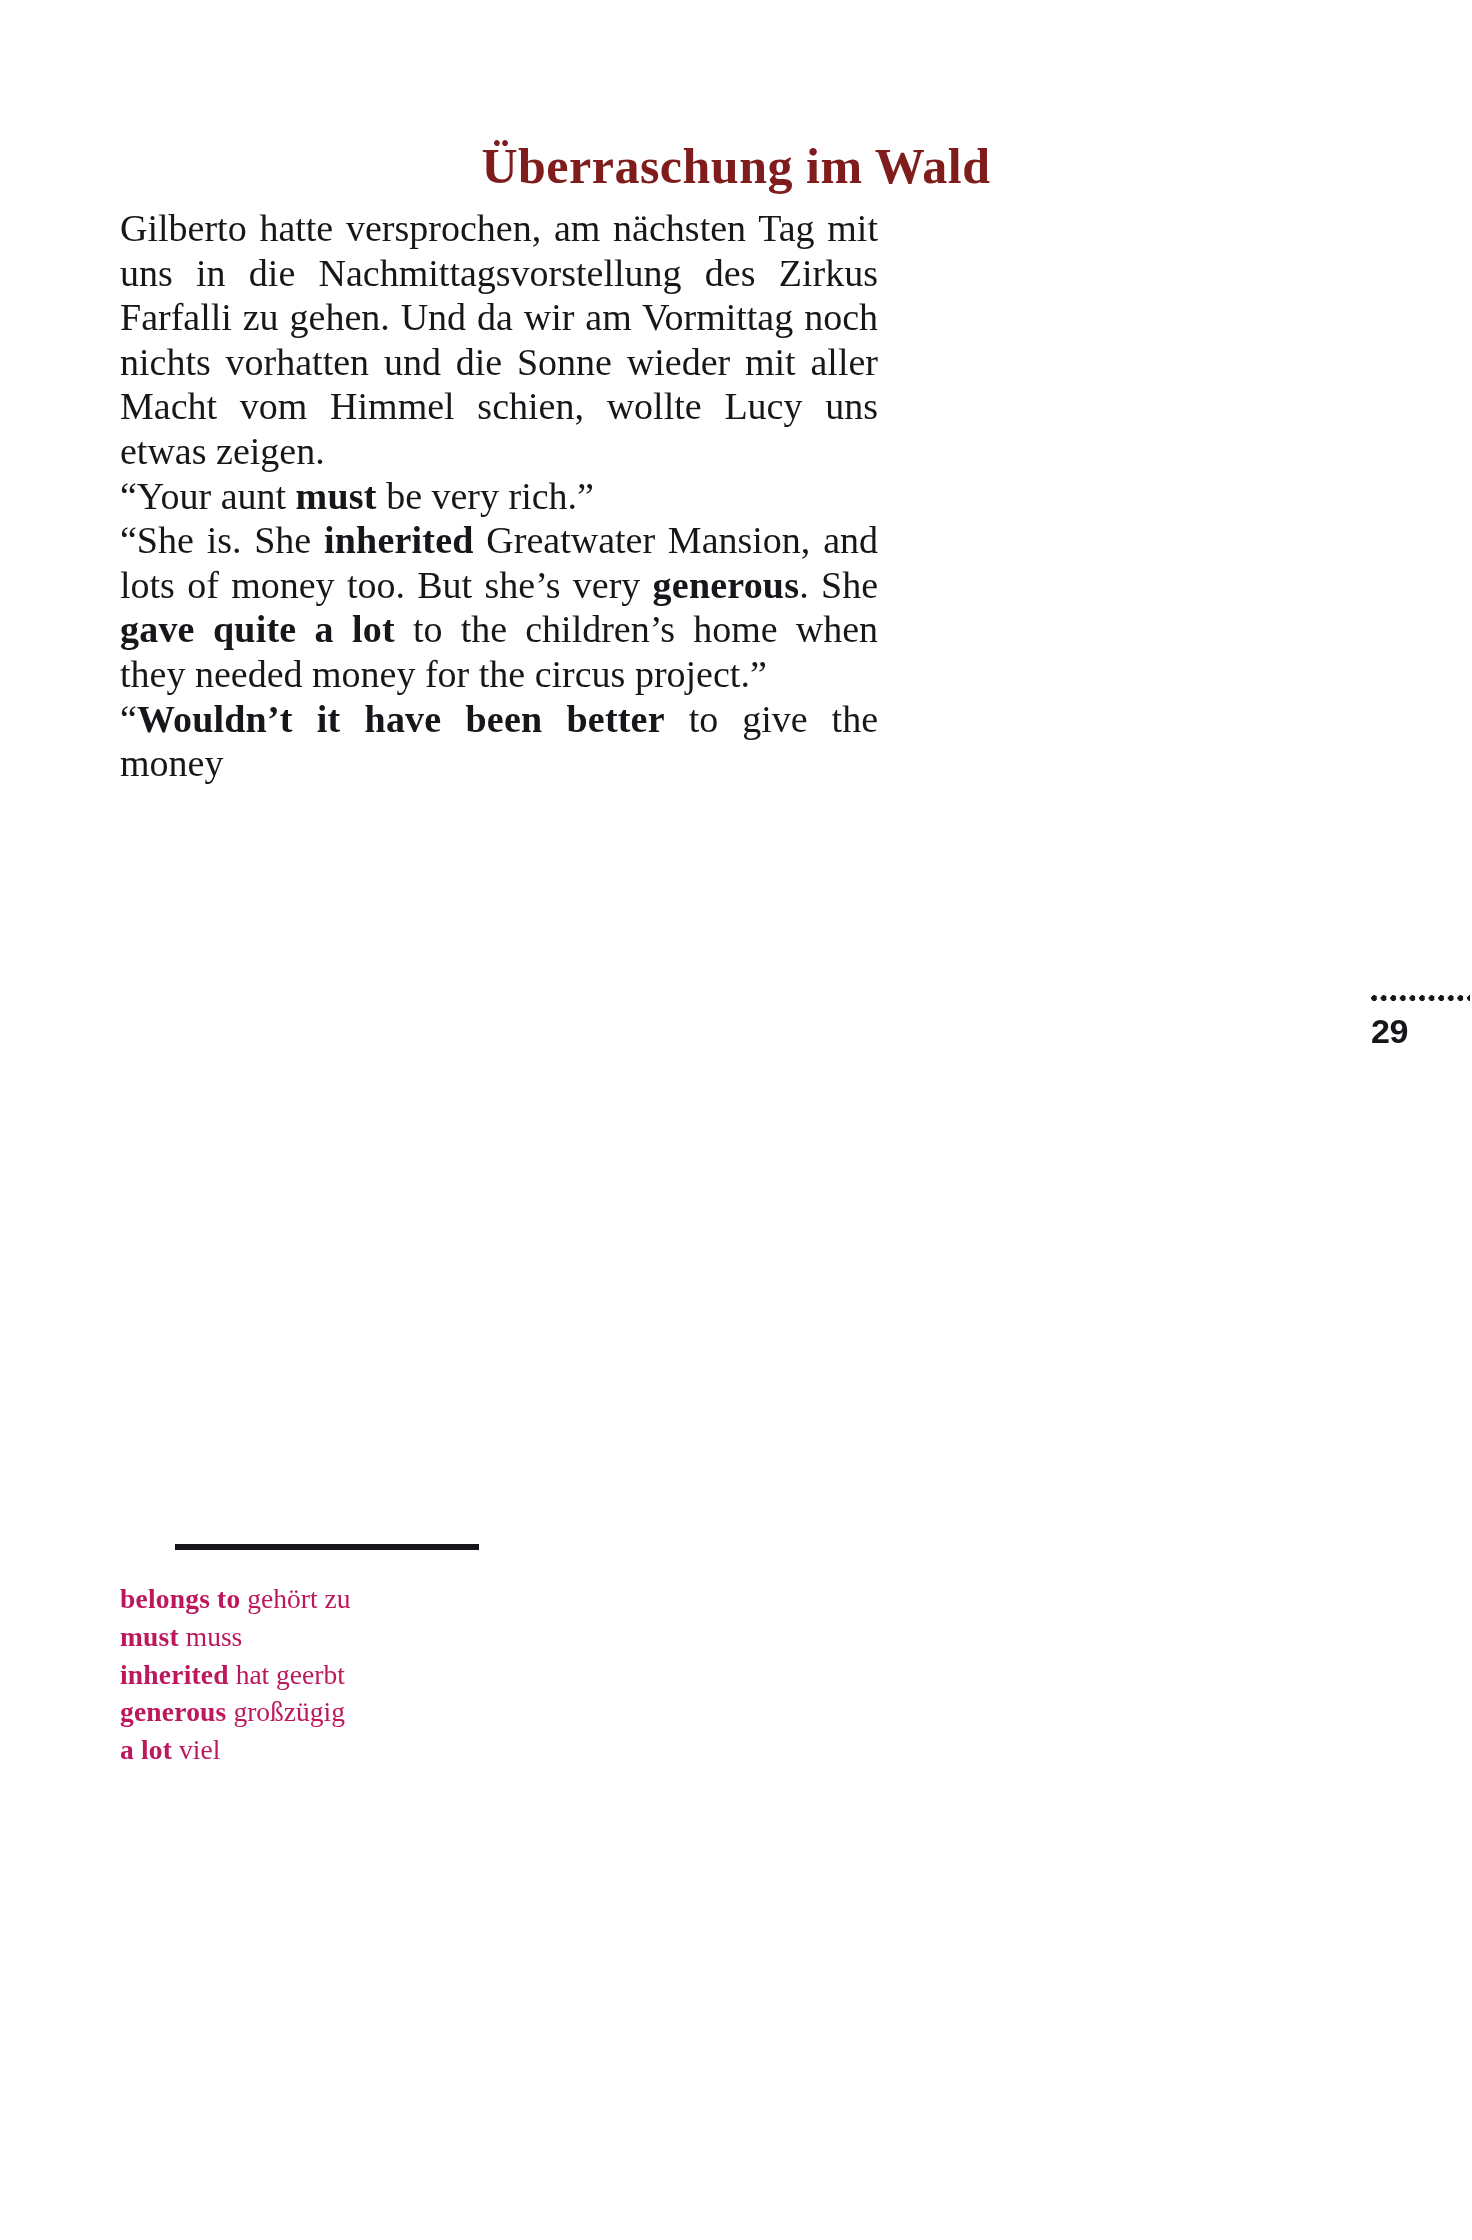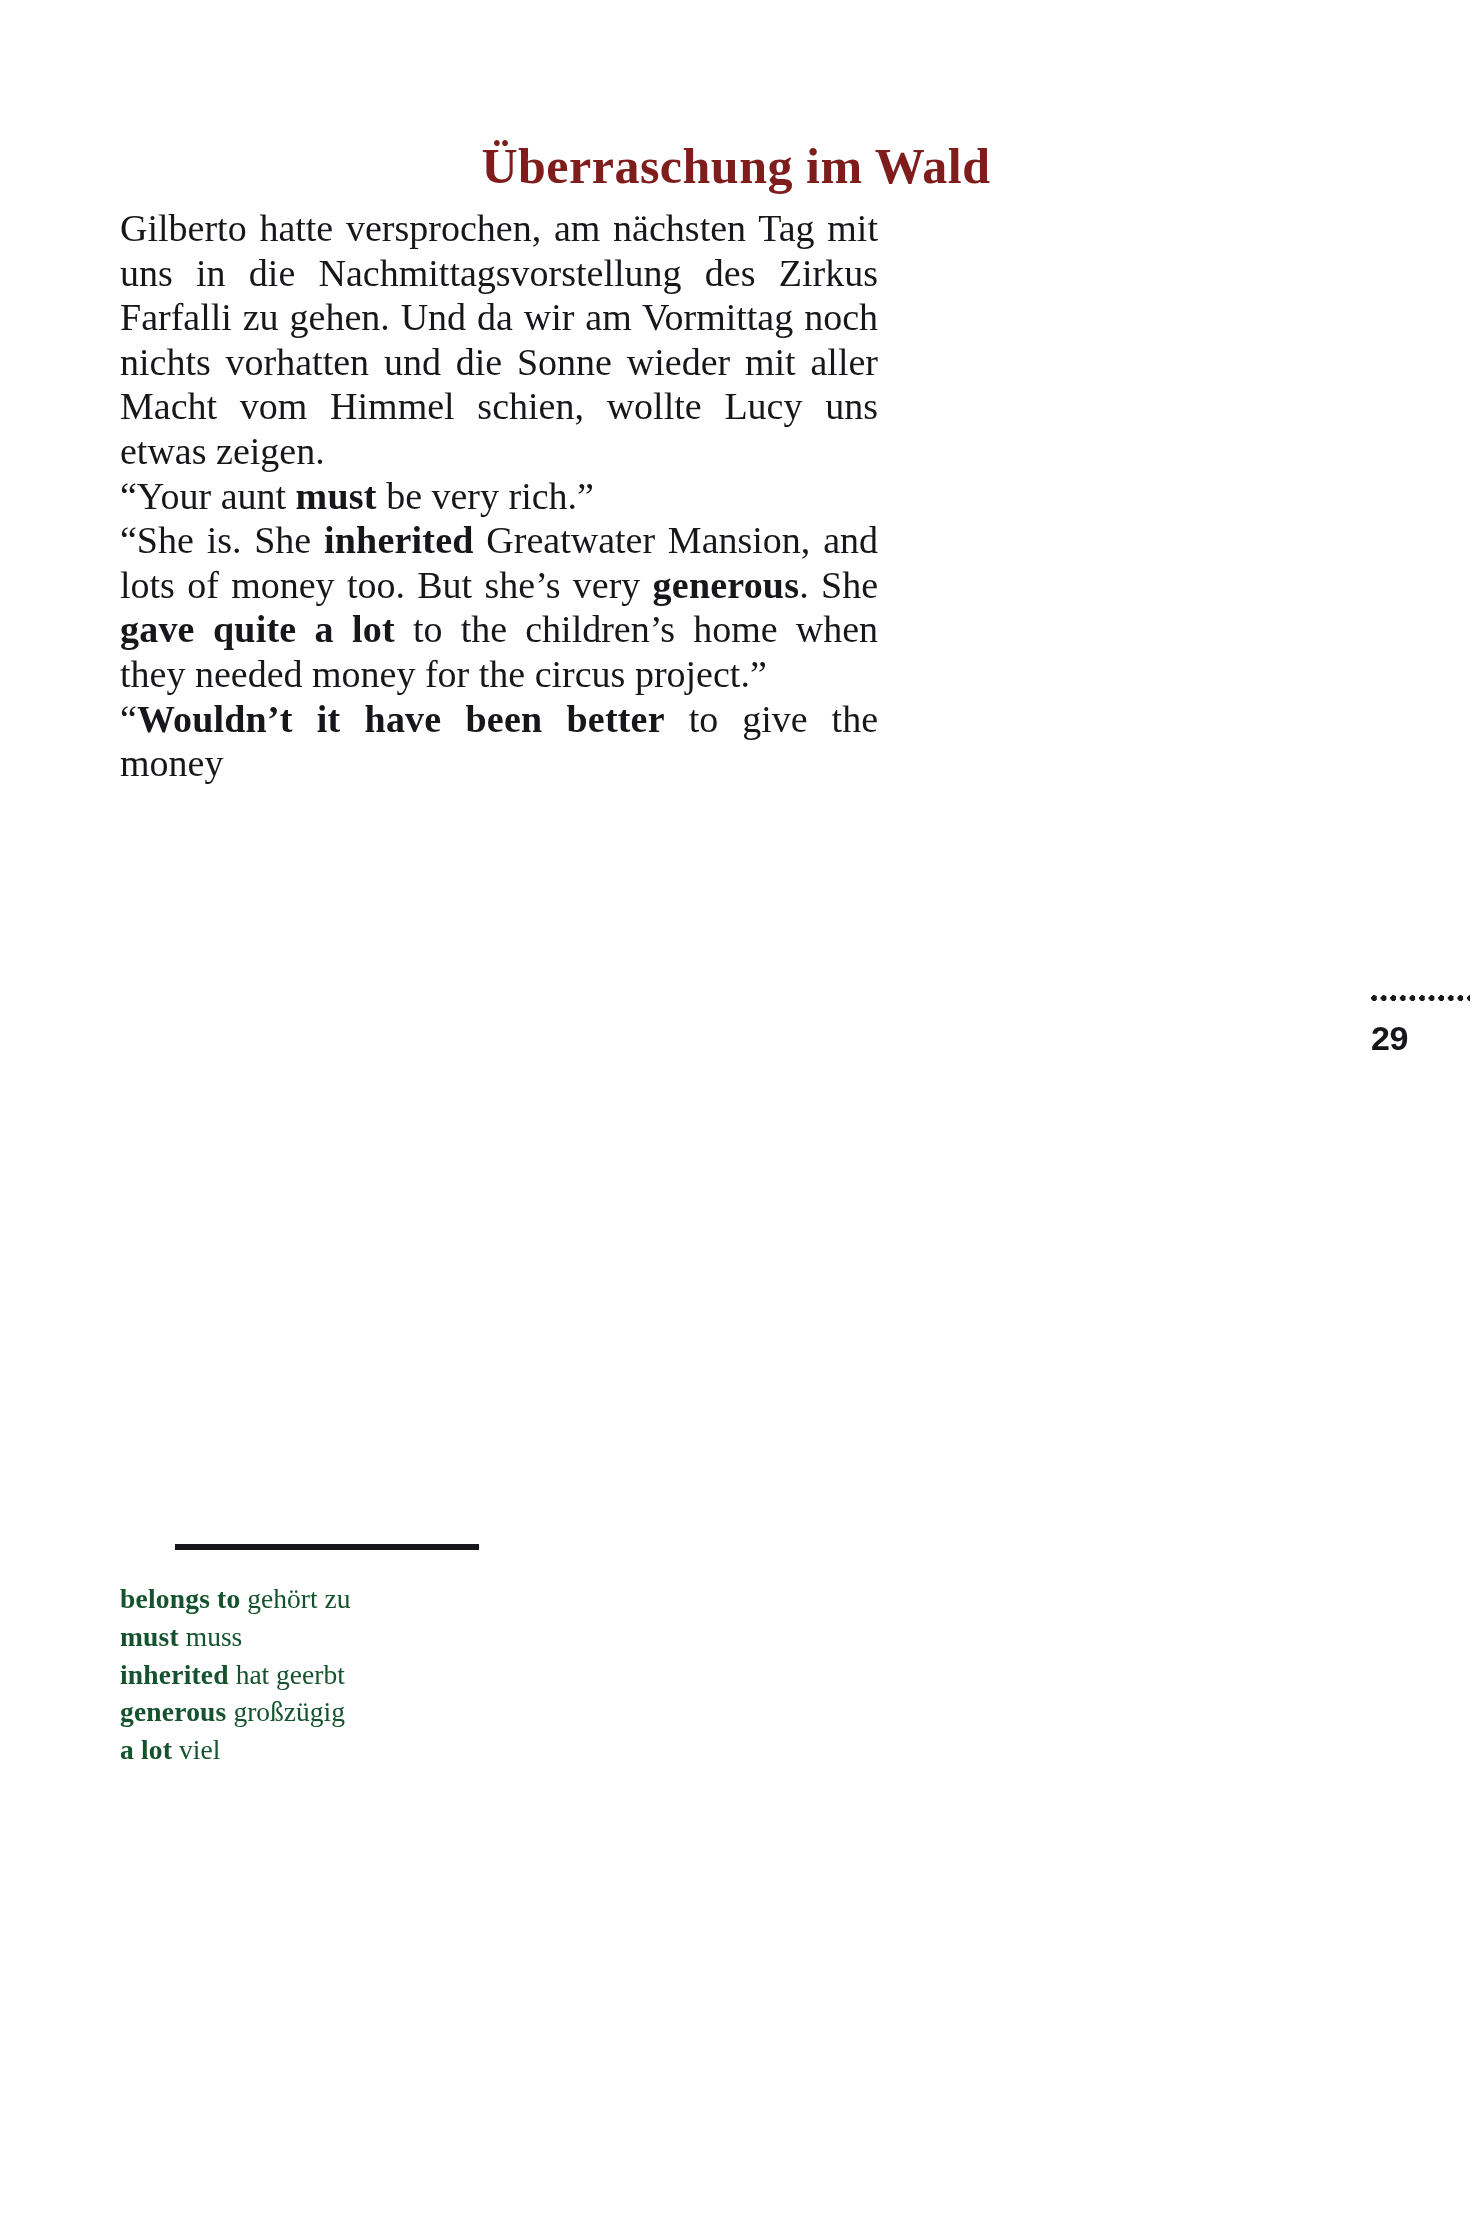--- a/index.html
+++ b/index.html
@@ -72,21 +72,21 @@
   .page-marker .dots {
     display: block;
     height: 9px;
     width: 99px;
     background-image: radial-gradient(circle at 3.1px 3.1px, #15151a 2.7px, rgba(0,0,0,0) 3.1px);
     background-size: 9.6px 9px;
     background-repeat: repeat-x;
   }
   .page-marker .page-number {
     display: block;
-    margin-top: 15px;
+    margin-top: 8px;
     font-family: "Liberation Sans", "DejaVu Sans", sans-serif;
     font-weight: 700;
     font-size: 34px;
     line-height: 38px;
     color: #15151a;
     letter-spacing: -0.5px;
   }
 
   
   .footnote-rule {
@@ -101,21 +101,21 @@
   .glossary {
     position: absolute;
     left: 120px;
     top: 1580px;
     width: 1120px;
   }
   .gloss-line {
     font-size: 27.5px;
     line-height: 37.8px;
     white-space: nowrap;
-    color: #14532d;
+    color: #be185d;
     font-family: Liberation Serif, serif;
   }
   .gloss-line .term {
     font-weight: 700;
     letter-spacing: 0.2px;
   }
   .gloss-line .gloss {
     font-weight: 400;
   }
 </style>

